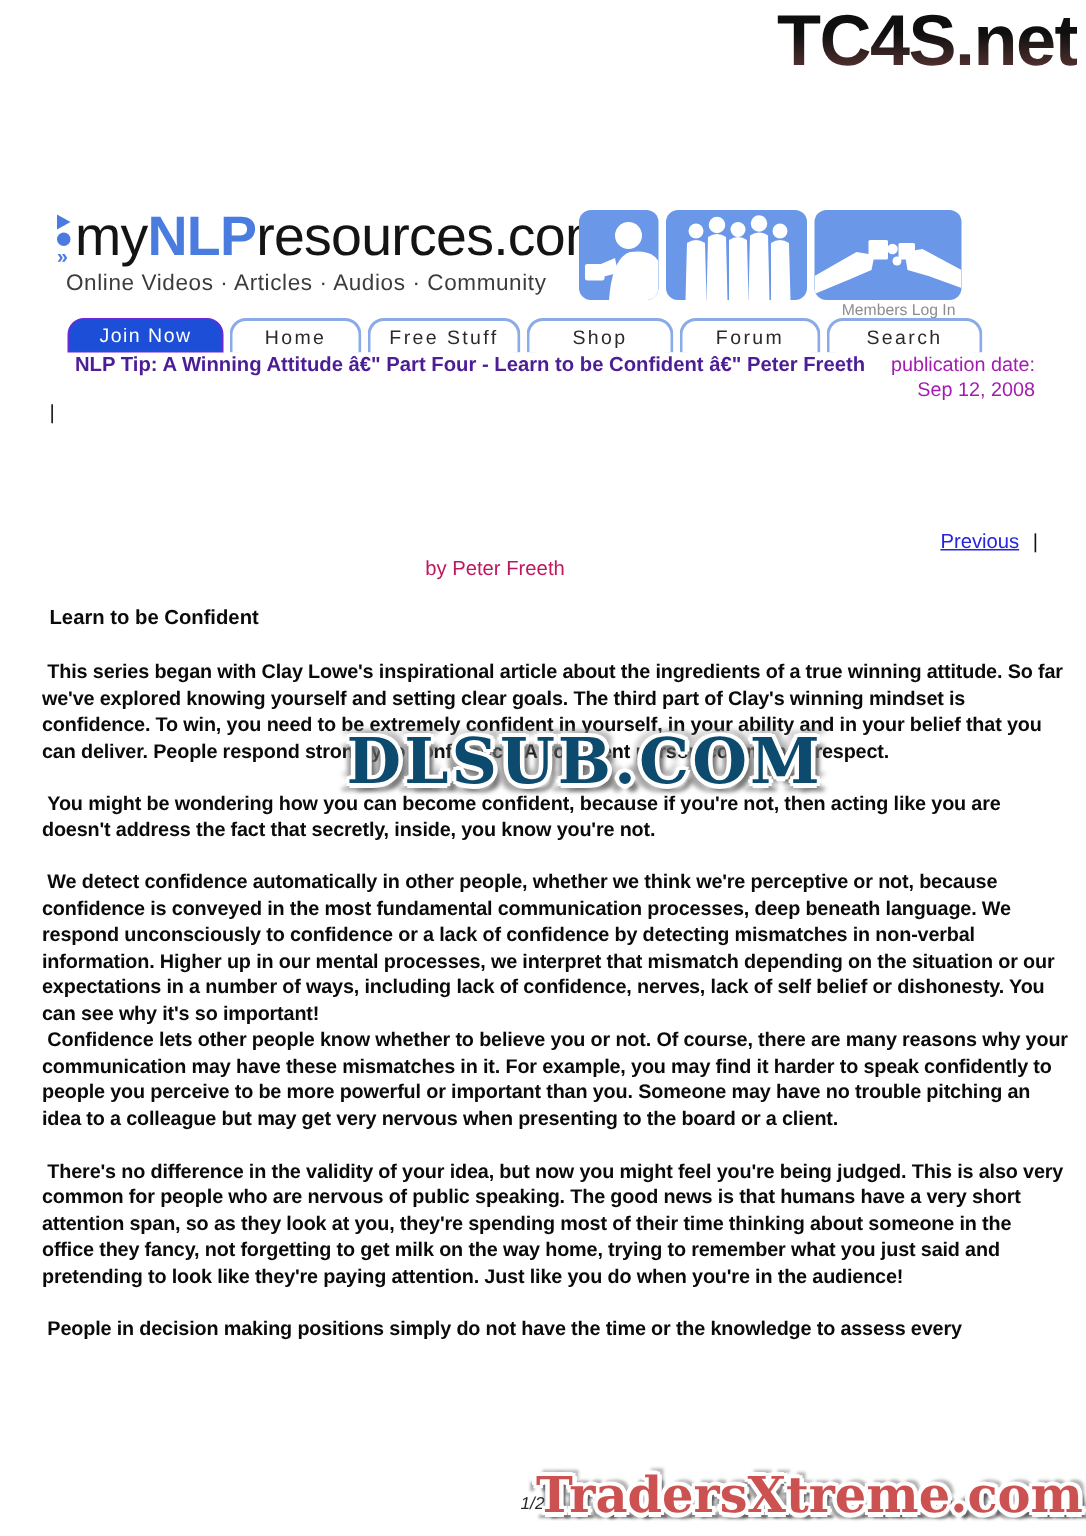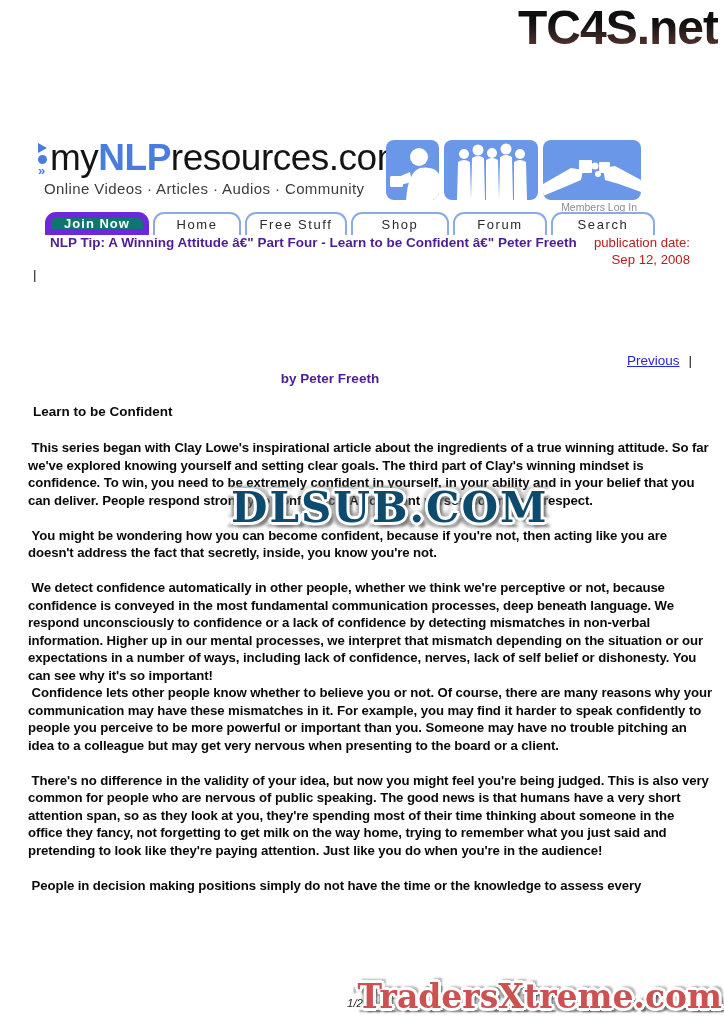--- a/index.html
+++ b/index.html
@@ -41,37 +41,37 @@
 
   
   .nav { position: absolute; top: 212px; left: 45px; display: flex; align-items: flex-end; }
   .tab {
     height: 23px; border: 2px solid #8aaae8; border-bottom: none;
     border-radius: 11px 11px 0 0; background: #fff;
     display: flex; align-items: center; justify-content: center;
     font-size: 13px; letter-spacing: 1.6px; color: #2a2a2a;
     margin-right: 4px; cursor: pointer;
   }
-  .tab.dark { background: #0f766e; border: 6px solid #6d28d9; color: #fff; font-weight: bold; letter-spacing: 1px; }
+  .tab.dark { background: #1d4ed8; border: 1px solid #6d28d9; color: #fff; font-weight: normal; letter-spacing: 1px; }
   .tab:nth-child(1) { width: 104px; }
   .tab:nth-child(2) { width: 88px; }
   .tab:nth-child(3) { width: 102px; }
   .tab:nth-child(4) { width: 98px; }
   .tab:nth-child(5) { width: 94px; }
   .tab:nth-child(6) { width: 104px; margin-right: 0; }
 
   
   .title-row { position: absolute; top: 234px; left: 28px; width: 662px; display: flex; }
   .article-title { flex: 1; padding-left: 22px; font-size: 13.5px; font-weight: bold; color: #4c1d95; line-height: 17px; }
-  .pub-block { width: 108px; text-align: right; font-size: 13.2px; color: #b91c1c; line-height: 17px; }
+  .pub-block { width: 108px; text-align: right; font-size: 13.2px; color: #a21caf; line-height: 17px; }
   .pipe-author { position: absolute; top: 266px; left: 33px; font-size: 13.5px; color: #141414; line-height: 17px; }
   .prev-row { position: absolute; top: 353px; right: 32px; font-size: 13.5px; color: #111; }
   .prev-link { color: #2525dd; text-decoration: underline; cursor: pointer; }
   .prev-sep { margin-left: 9px; }
-  .byline { position: absolute; top: 371px; left: 0; width: 660px; text-align: center; font-size: 13.5px; font-weight: bold; color: #4c1d95; }
+  .byline { position: absolute; top: 371px; left: 0; width: 660px; text-align: center; font-size: 13.5px; font-weight: normal; color: #be185d; }
   .heading { position: absolute; top: 404px; left: 33px; font-size: 13.5px; font-weight: bold; color: #0a0a0a; }
 
   
   .content { position: absolute; top: 439px; left: 28px; width: 684px; }
   .content p {
     font-size: 13.2px; font-weight: bold; color: #0a0a0a;
     line-height: 17.5px; letter-spacing: -0.1px;
     margin: 0 0 17.5px 0; white-space: pre-wrap;
   }
   .content p.joined { margin-bottom: 0; }

